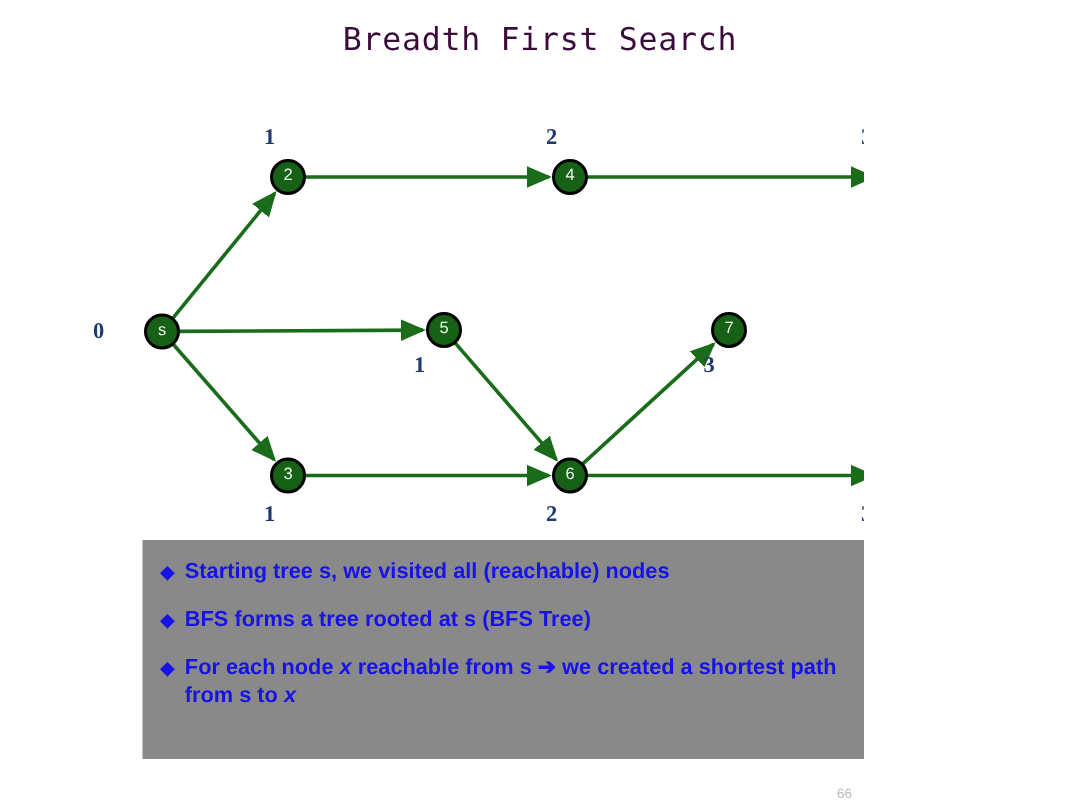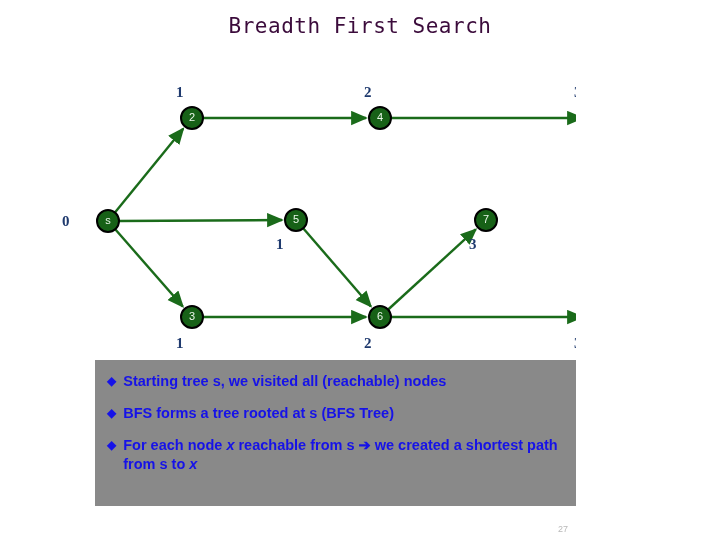--- a/index.html
+++ b/index.html
@@ -154,15 +154,15 @@
       <div class="bullet-row" style="top: 44px;">
         <span class="bullet-marker" style="color: rgb(22, 18, 232);">◆</span>
         <span class="bullet-text" style="color: rgb(22, 18, 232);">BFS forms a tree rooted at s (BFS Tree)</span>
       </div>
       <div class="bullet-row" style="top: 76px;">
         <span class="bullet-marker" style="color: rgb(22, 18, 232);">◆</span>
         <span class="bullet-text" style="color: rgb(22, 18, 232);">For each node <i>x</i> reachable from s ➔ we created a shortest path from s to <i>x</i></span>
       </div>
     </div>
 
-  <div id="page-number">27</div>
+  <div id="page-number">66</div>
 
 </div>
 
 </body></html>

